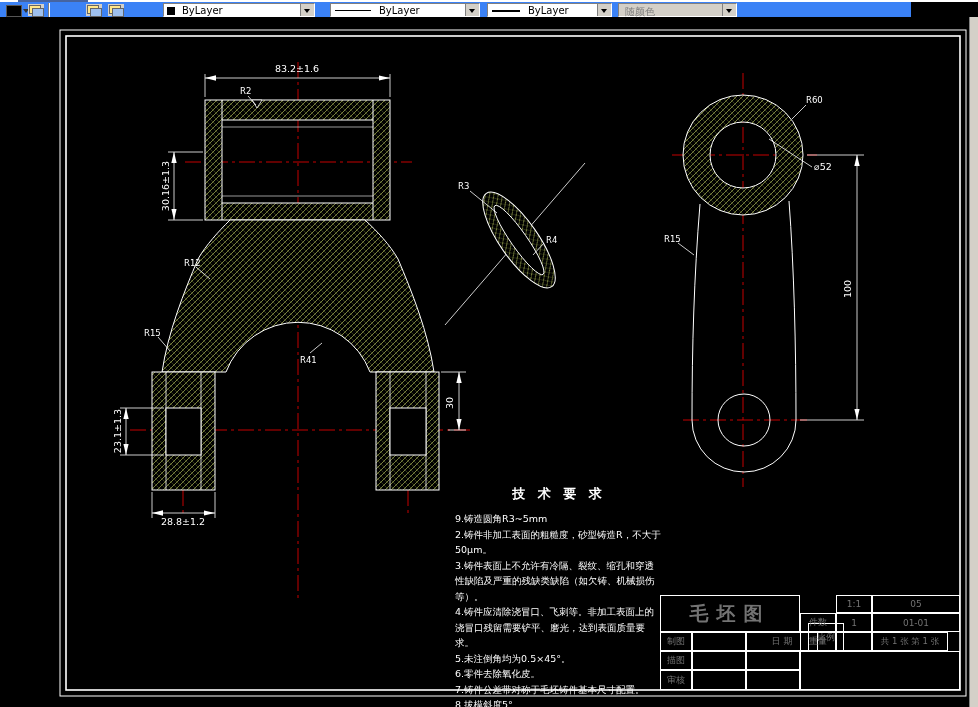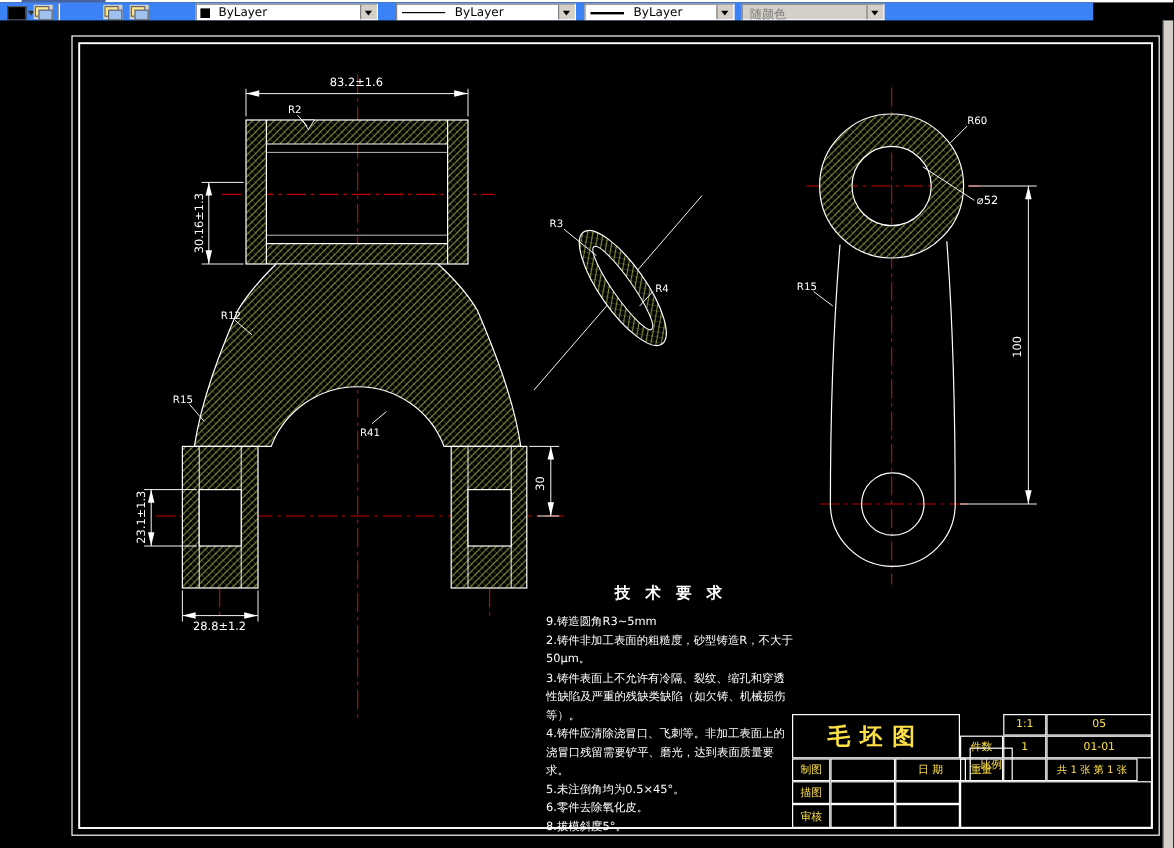--- a/index.html
+++ b/index.html
@@ -34,21 +34,21 @@
   .vscroll{position:absolute;right:0;top:17px;width:8px;height:690px;background:#d4d0c8;
            border-left:1px solid #808080;}
   svg text{fill:#fff;}
   .dimtxt{font-size:9.5px;}
   .rlbl{font-size:8.5px;}
   
   .techreq{position:absolute;left:455px;top:432px;width:208px;color:#fff;margin-top:36px;}
   .techreq .tr-title{text-align:center;font-size:13px;font-weight:bold;letter-spacing:4px;margin-bottom:8px;}
   .techreq .tr-item{font-size:9.5px;line-height:15.5px;}
   
-  .titleblock{position:absolute;left:660px;top:578px;width:300px;height:95px;color:#fde047;}
+  .titleblock{position:absolute;left:660px;top:578px;width:300px;height:95px;color:#737373;}
   .tb-cell{position:absolute;border:1px solid #fff;box-sizing:border-box;
            display:flex;align-items:center;justify-content:center;font-size:9px;white-space:nowrap;overflow:hidden;}
   .tb-cell.big{font-size:19px;font-weight:bold;letter-spacing:8px;}
 </style>
 </head>
 <body>
 
 <div class="screen">
 
   <div class="top-sliver">
@@ -243,36 +243,37 @@
 
     
     <div class="techreq">
       <div class="tr-title">技 术 要 求</div>
       <div class="tr-item">9.铸造圆角R3~5mm</div>
       <div class="tr-item">2.铸件非加工表面的粗糙度，砂型铸造R，不大于50μm。</div>
       <div class="tr-item">3.铸件表面上不允许有冷隔、裂纹、缩孔和穿透性缺陷及严重的残缺类缺陷（如欠铸、机械损伤等）。</div>
       <div class="tr-item">4.铸件应清除浇冒口、飞刺等。非加工表面上的浇冒口残留需要铲平、磨光，达到表面质量要求。</div>
       <div class="tr-item">5.未注倒角均为0.5×45°。</div>
       <div class="tr-item">6.零件去除氧化皮。</div>
+      <div class="tr-item">7.铸件公差带对称于毛坯铸件基本尺寸配置。</div>
       <div class="tr-item">8.拔模斜度5°。</div>
     </div>
 
     
     <div class="titleblock">
       <div class="tb-cell big" style="left:0;top:0;width:140px;height:37px;">毛坯图</div>
       <div class="tb-cell" style="left:148px;top:0;width:36px;height:28px;margin-top:28px;">比例</div>
       <div class="tb-cell" style="left:176px;top:0;width:36px;height:18px;">1:1</div>
       <div class="tb-cell" style="left:212px;top:0;width:88px;height:18px;">05</div>
       <div class="tb-cell" style="left:140px;top:18px;width:36px;height:19px;">件数</div>
       <div class="tb-cell" style="left:176px;top:18px;width:36px;height:19px;">1</div>
       <div class="tb-cell" style="left:212px;top:18px;width:88px;height:19px;">01-01</div>
 
       <div class="tb-cell" style="left:0;top:37px;width:32px;height:19px;">制图</div>
       <div class="tb-cell" style="left:32px;top:37px;width:54px;height:19px;"></div>
-      <div class="tb-cell" style="left:86px;top:37px;width:59px;height:19px;">日 期</div>
+      <div class="tb-cell" style="left:86px;top:37px;width:72px;height:19px;">日 期</div>
       <div class="tb-cell" style="left:140px;top:37px;width:36px;height:19px;">重量</div>
       <div class="tb-cell" style="left:176px;top:37px;width:36px;height:19px;"></div>
       <div class="tb-cell" style="left:212px;top:37px;width:76px;height:19px;font-size:8.5px;">共 1 张  第 1 张</div>
 
       <div class="tb-cell" style="left:0;top:56px;width:32px;height:19px;">描图</div>
       <div class="tb-cell" style="left:32px;top:56px;width:54px;height:19px;"></div>
       <div class="tb-cell" style="left:86px;top:56px;width:54px;height:19px;"></div>
       <div class="tb-cell" style="left:140px;top:56px;width:160px;height:39px;"></div>
 
       <div class="tb-cell" style="left:0;top:75px;width:32px;height:20px;">审核</div>

